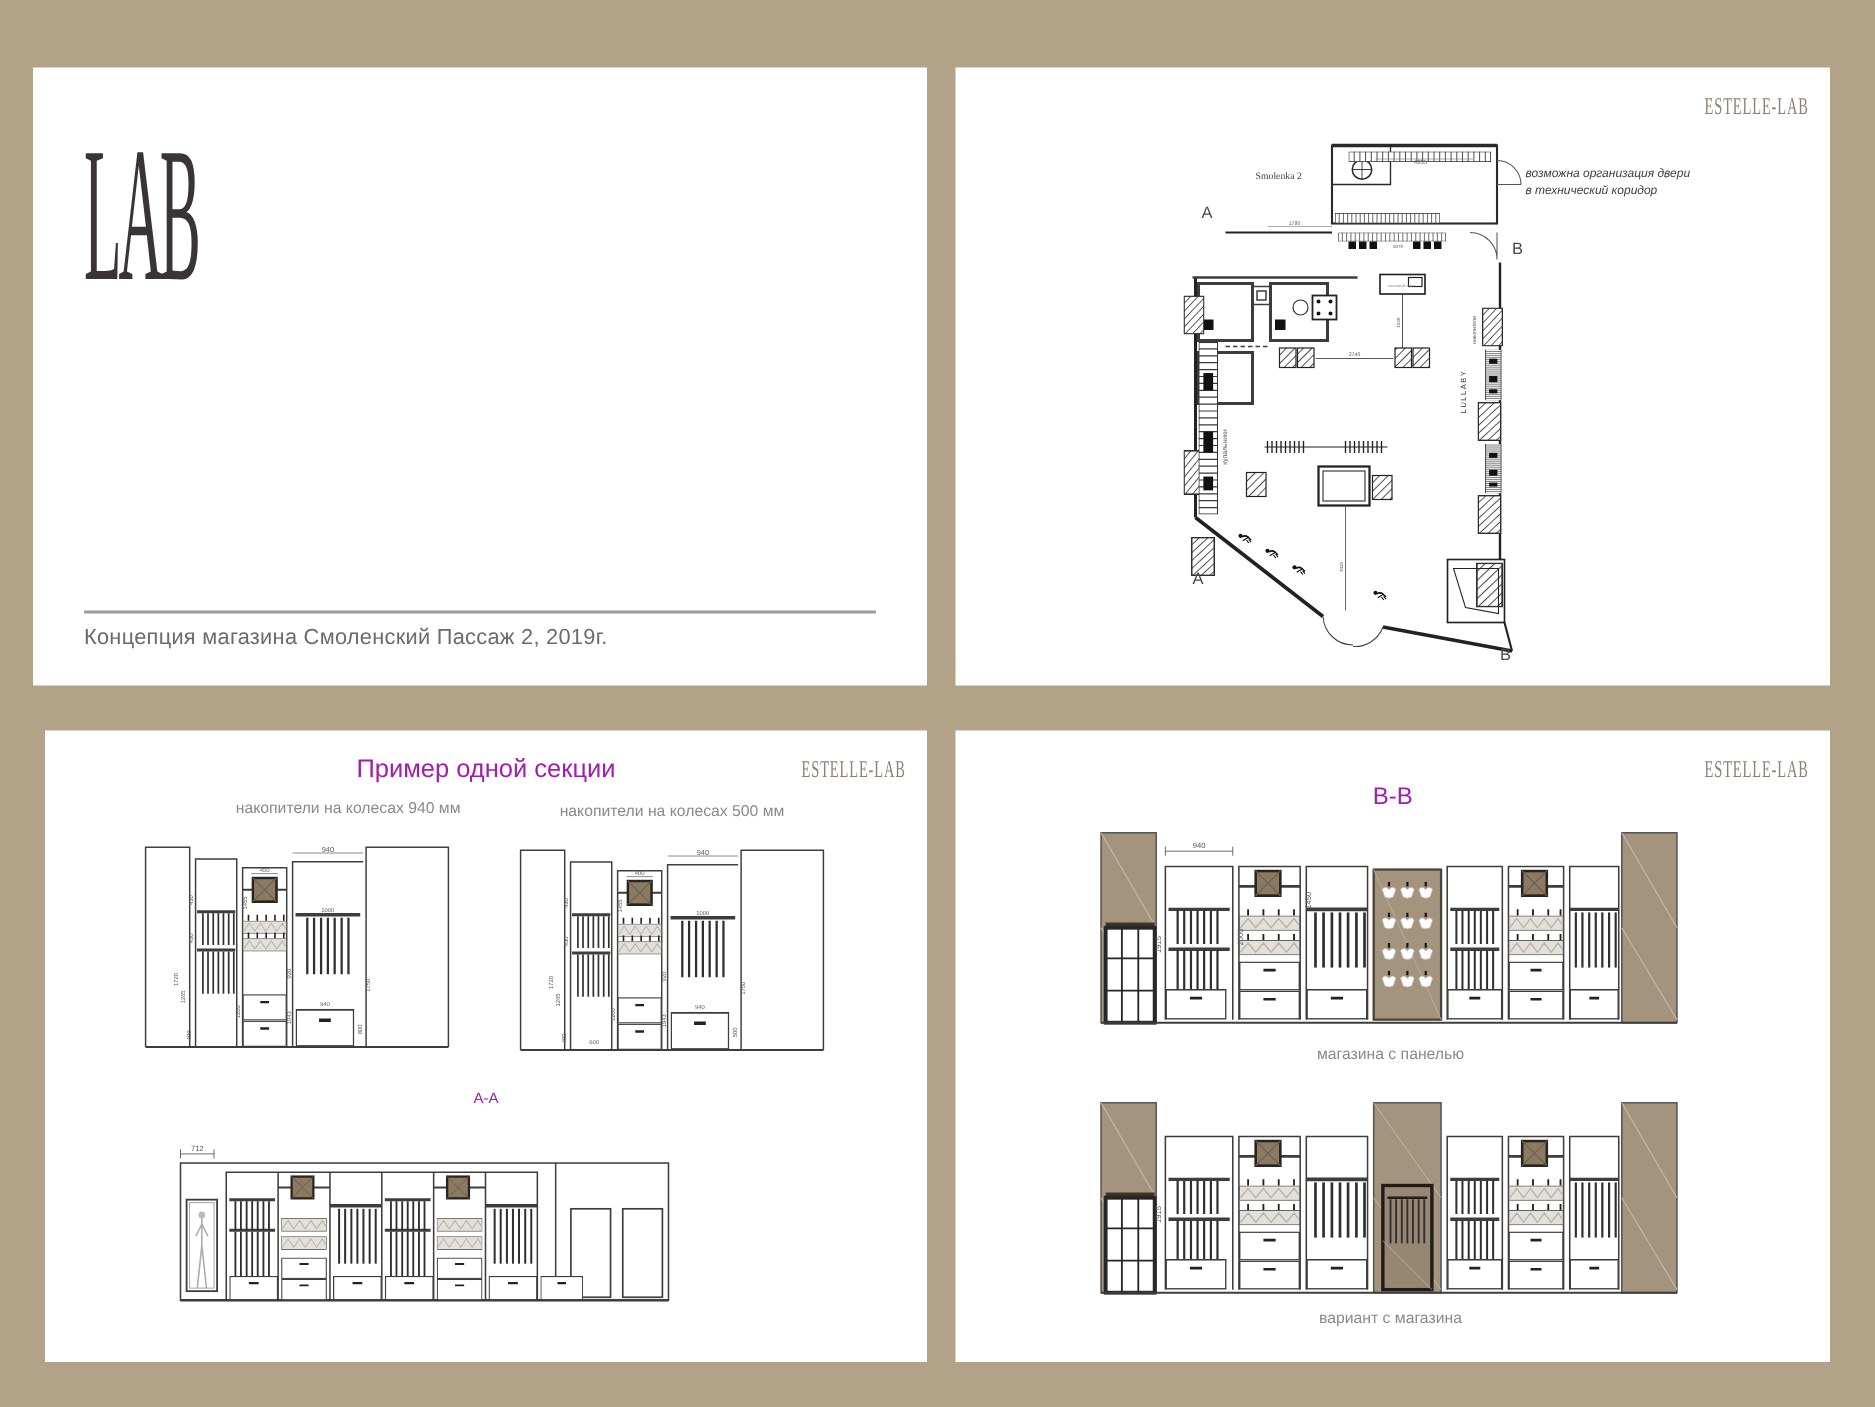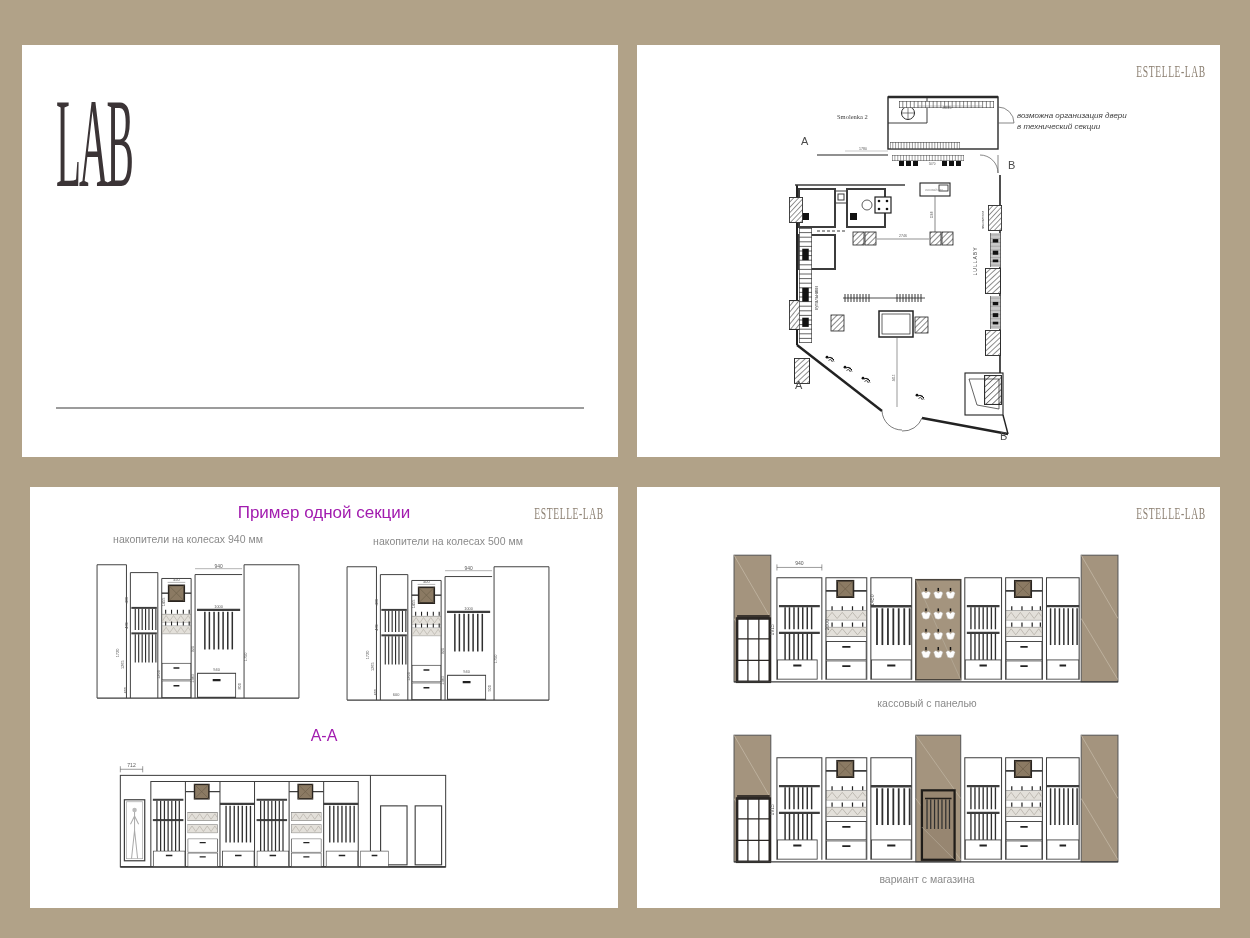--- a/index.html
+++ b/index.html
@@ -28,24 +28,24 @@
     font-family:"Liberation Serif",serif;
     font-size:16px;color:#8d8173;letter-spacing:1px;
     transform:scaleX(.6);transform-origin:100% 0;
     white-space:nowrap;
   }
   .cover-line{position:absolute;left:34px;right:34px;top:362px;height:2px;background:#9c9c9c;}
   .cover-caption{position:absolute;left:34px;top:372px;font-size:14.5px;color:#6b6b6b;letter-spacing:.2px;}
 
   .sheet-title{position:absolute;left:0;right:0;text-align:center;color:#a21caf;}
   #sections-title{top:16px;font-size:17px;}
-  #aa-title{top:240px;font-size:16px;}
+  #aa-title{top:240px;font-size:10px;}
   #bb-title{top:36px;font-size:16px;}
   .draw-label{position:absolute;font-size:10.5px;color:#8a8a8a;text-align:center;}
-  #label-940{left:55px;top:46px;width:206px;}
+  #label-940{left:71px;top:46px;width:206px;text-align:right;}
   #label-600{left:315px;top:48px;width:206px;}
   #label-panel{left:95px;top:210px;width:390px;}
   #label-island{left:95px;top:386px;width:390px;}
 
   #plan-annotation{position:absolute;left:380px;top:66px;width:200px;
     font-size:8px;line-height:1.35;color:#3d3d3d;font-style:italic;}
 
   svg{position:absolute;overflow:visible;}
   svg text{font-family:"Liberation Sans",sans-serif;fill:#5a5a5a;}
   .d{font-size:5px;}
@@ -136,27 +136,28 @@
       <use href="#dwr" x="68" y="112" width="30" height="18"></use>
       <use href="#dwr" x="68" y="130" width="30" height="18"></use>
       <use href="#dwr" x="104" y="122" width="40" height="26"></use>
     </symbol>
   </defs>
 </svg>
 
 <div class="card" id="card-cover">
   <div class="lab-logo">LAB</div>
   <div class="cover-line"></div>
+  <div class="cover-caption">Концепция магазина Смоленский Пассаж 2, 2019г.</div>
 </div>
 
 <div class="card" id="card-plan">
   <div class="brand">ESTELLE-LAB</div>
   <div id="plan-annotation">
     <span>возможна организация двери</span><br>
-    <span>в технический секции</span>
+    <span>в технический коридор</span>
   </div>
   <svg id="plan-svg" viewBox="0 0 250 350">
 
     <g stroke="#2a2a2a" fill="none">
       <rect x="101" y="4" width="110" height="52" stroke-width="1.4"></rect>
       <line x1="101" y1="4" x2="211" y2="4" stroke-width="2.4"></line>
       <path d="M140,4 V30 H101" stroke-width="0.9"></path>
       <circle cx="121" cy="20" r="6.5" stroke-width="1"></circle>
       <line x1="114.5" y1="20" x2="127.5" y2="20" stroke-width="0.6"></line>
       <line x1="121" y1="13.5" x2="121" y2="26.5" stroke-width="0.6"></line>
@@ -375,20 +376,21 @@
       <rect x="14" y="46" width="20" height="60" fill="none" stroke="#3d3d3d" stroke-width="1.2"></rect>
       <rect x="16" y="48" width="16" height="56" fill="none" stroke="#9a9a9a" stroke-width="0.6"></rect>
       <circle cx="24" cy="56" r="2.2" fill="#bbb"></circle>
       <path d="M24,58 V76 M24,62 L20,70 M24,62 L28,70 M24,76 L21,104 M24,76 L27,104" fill="none" stroke="#aaa" stroke-width="1"></path>
     </g>
   </svg>
 </div>
 
 <div class="card" id="card-bb">
   <div class="brand">ESTELLE-LAB</div>
+  <div class="sheet-title" id="bb-title">В-В</div>
 
   <svg id="bb-panel-svg" viewBox="0 0 380 128">
     <g>
       <rect x="2" y="2" width="36" height="124" fill="#a4947e" stroke="#555" stroke-width="1"></rect>
       <path d="M2,2 L38,64 M2,64 L38,124" stroke="#c6bba9" stroke-width="0.7"></path>
       <rect x="342" y="2" width="36" height="124" fill="#a4947e" stroke="#555" stroke-width="1"></rect>
       <path d="M342,2 L378,64 M342,64 L378,124" stroke="#c6bba9" stroke-width="0.7"></path>
       <g>
         <line x1="5" y1="62" x2="37" y2="62" stroke="#3a342e" stroke-width="3"></line>
         <rect x="5" y="64" width="32" height="62" fill="#fff" stroke="#2a2623" stroke-width="2.5"></rect>
@@ -447,21 +449,21 @@
     <use href="#dwr" x="136" y="104" width="40" height="20"></use>
     <use href="#dwr" x="228" y="104" width="36" height="20"></use>
     <use href="#dwr" x="268" y="86" width="36" height="19"></use>
     <use href="#dwr" x="268" y="105" width="36" height="19"></use>
     <use href="#dwr" x="308" y="104" width="32" height="20"></use>
     <text class="d" x="66" y="12" text-anchor="middle">940</text>
     <text class="d" transform="rotate(-90 41 75)" x="41" y="75" text-anchor="middle">1915</text>
     <text class="d" transform="rotate(-90 95 70)" x="95" y="70" text-anchor="middle">2000</text>
     <text class="d" transform="rotate(-90 139 46)" x="139" y="46" text-anchor="middle">1450</text>
   </svg>
-  <div class="draw-label" id="label-panel">кассовый с панелью</div>
+  <div class="draw-label" id="label-panel">магазина с панелью</div>
 
   <svg id="bb-island-svg" viewBox="0 0 380 128">
     <g>
       <rect x="2" y="2" width="36" height="124" fill="#a4947e" stroke="#555" stroke-width="1"></rect>
       <path d="M2,2 L38,64 M2,64 L38,124" stroke="#c6bba9" stroke-width="0.7"></path>
       <rect x="342" y="2" width="36" height="124" fill="#a4947e" stroke="#555" stroke-width="1"></rect>
       <path d="M342,2 L378,64 M342,64 L378,124" stroke="#c6bba9" stroke-width="0.7"></path>
       <g>
         <line x1="5" y1="62" x2="37" y2="62" stroke="#3a342e" stroke-width="3"></line>
         <rect x="5" y="64" width="32" height="62" fill="#fff" stroke="#2a2623" stroke-width="2.5"></rect>

